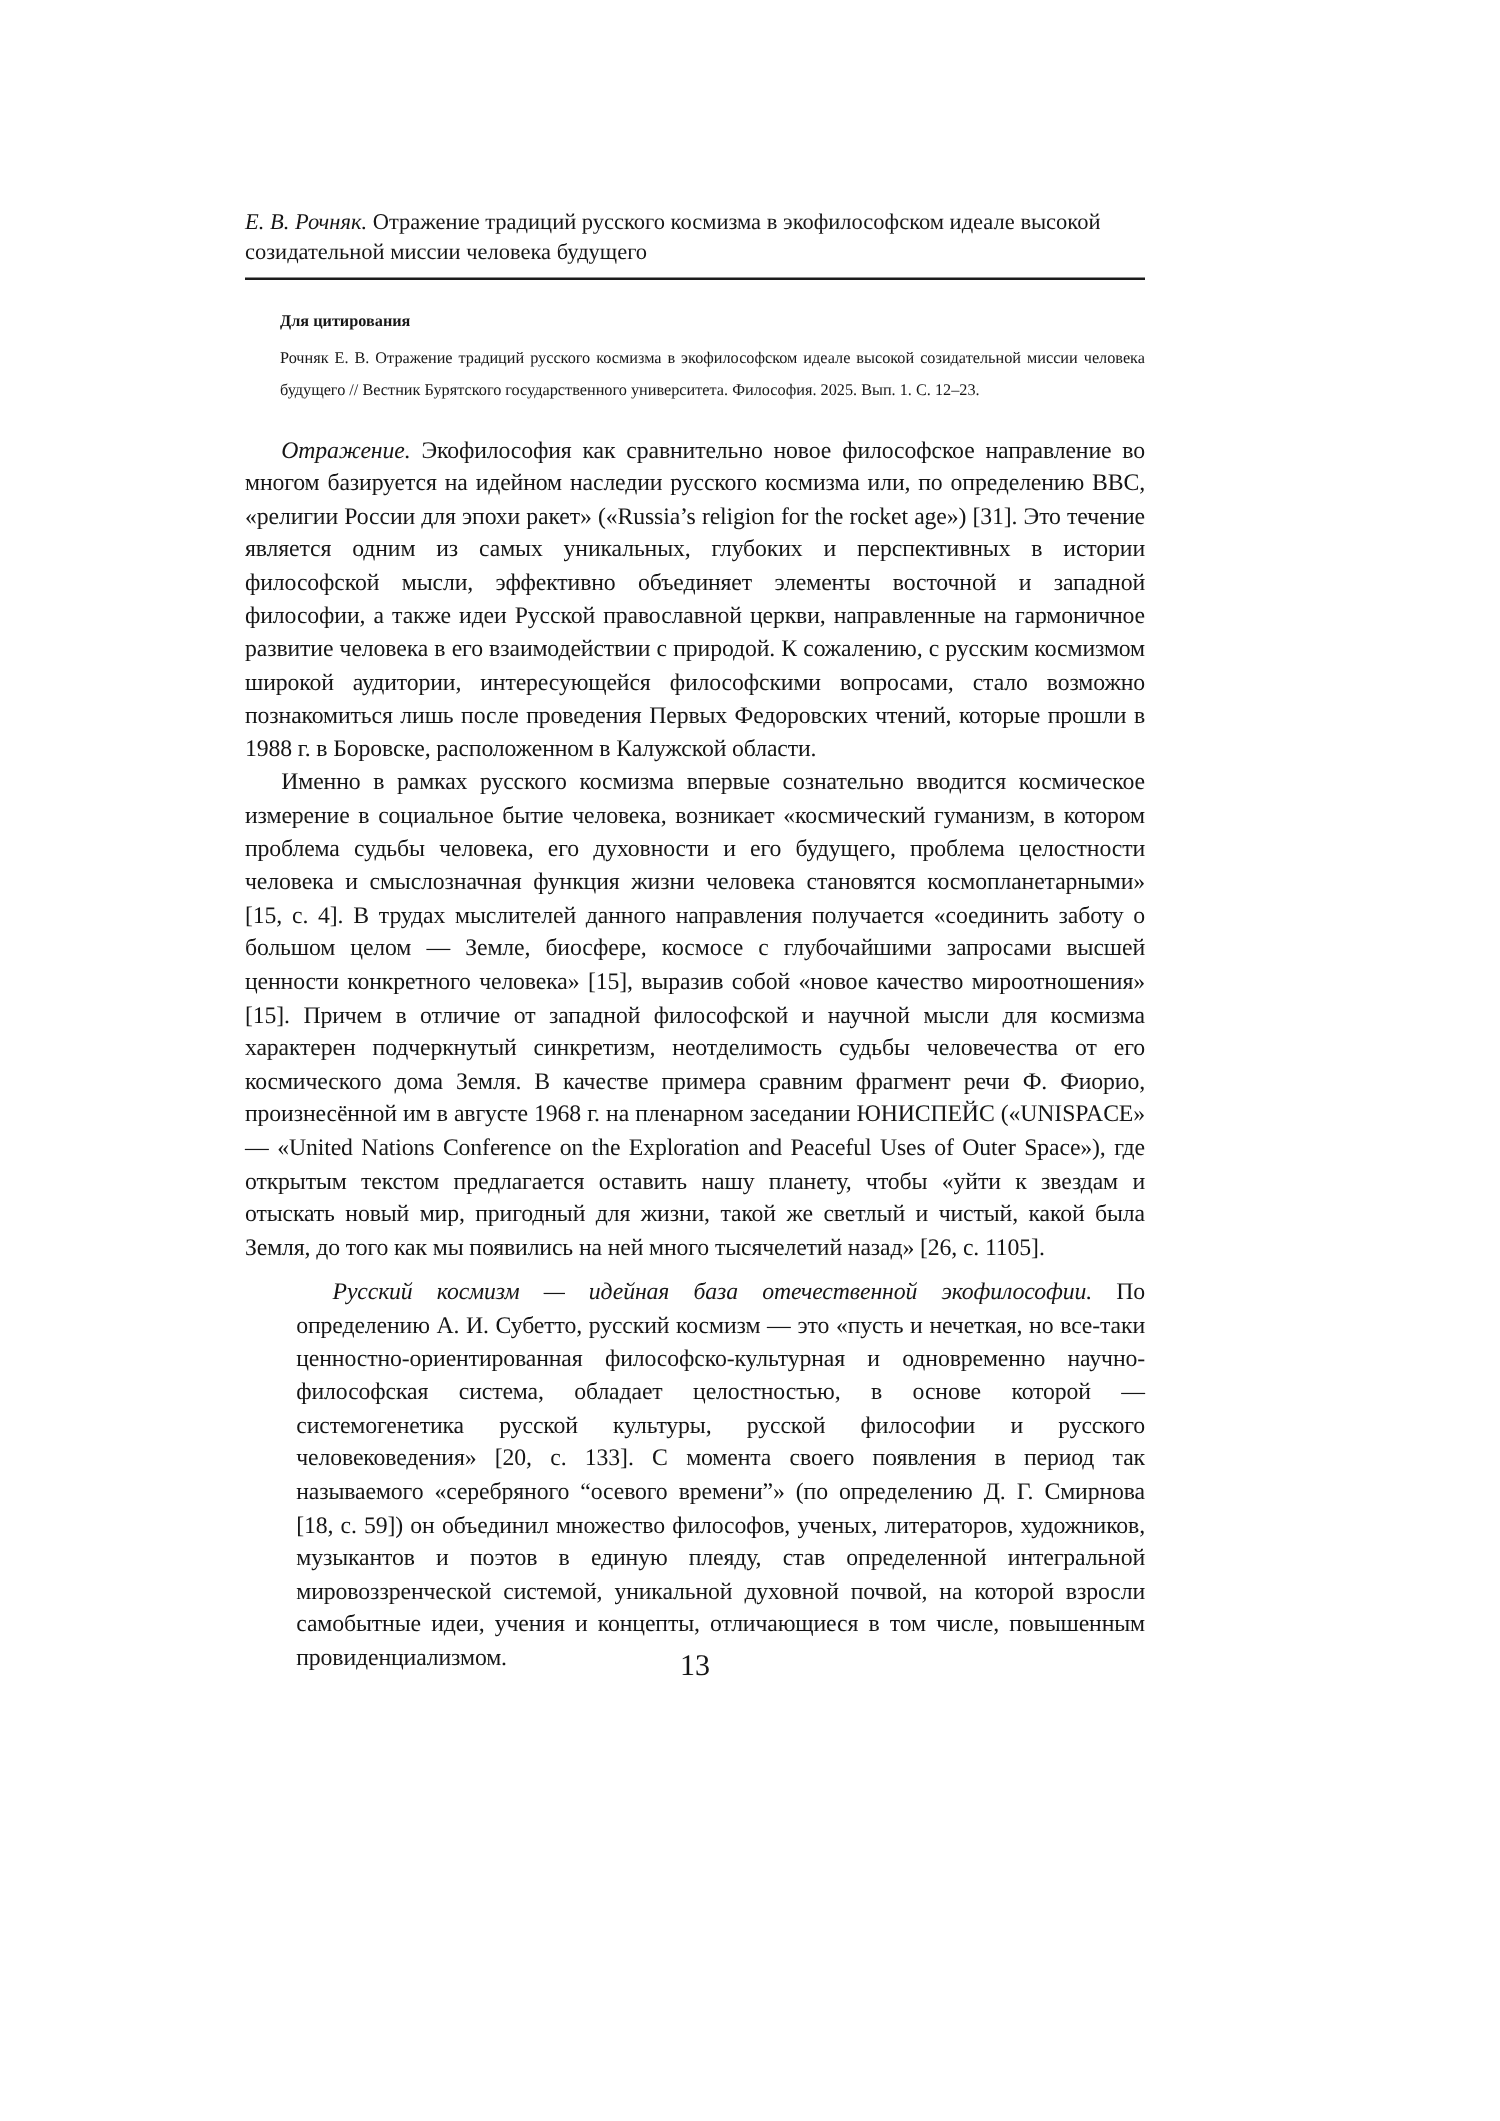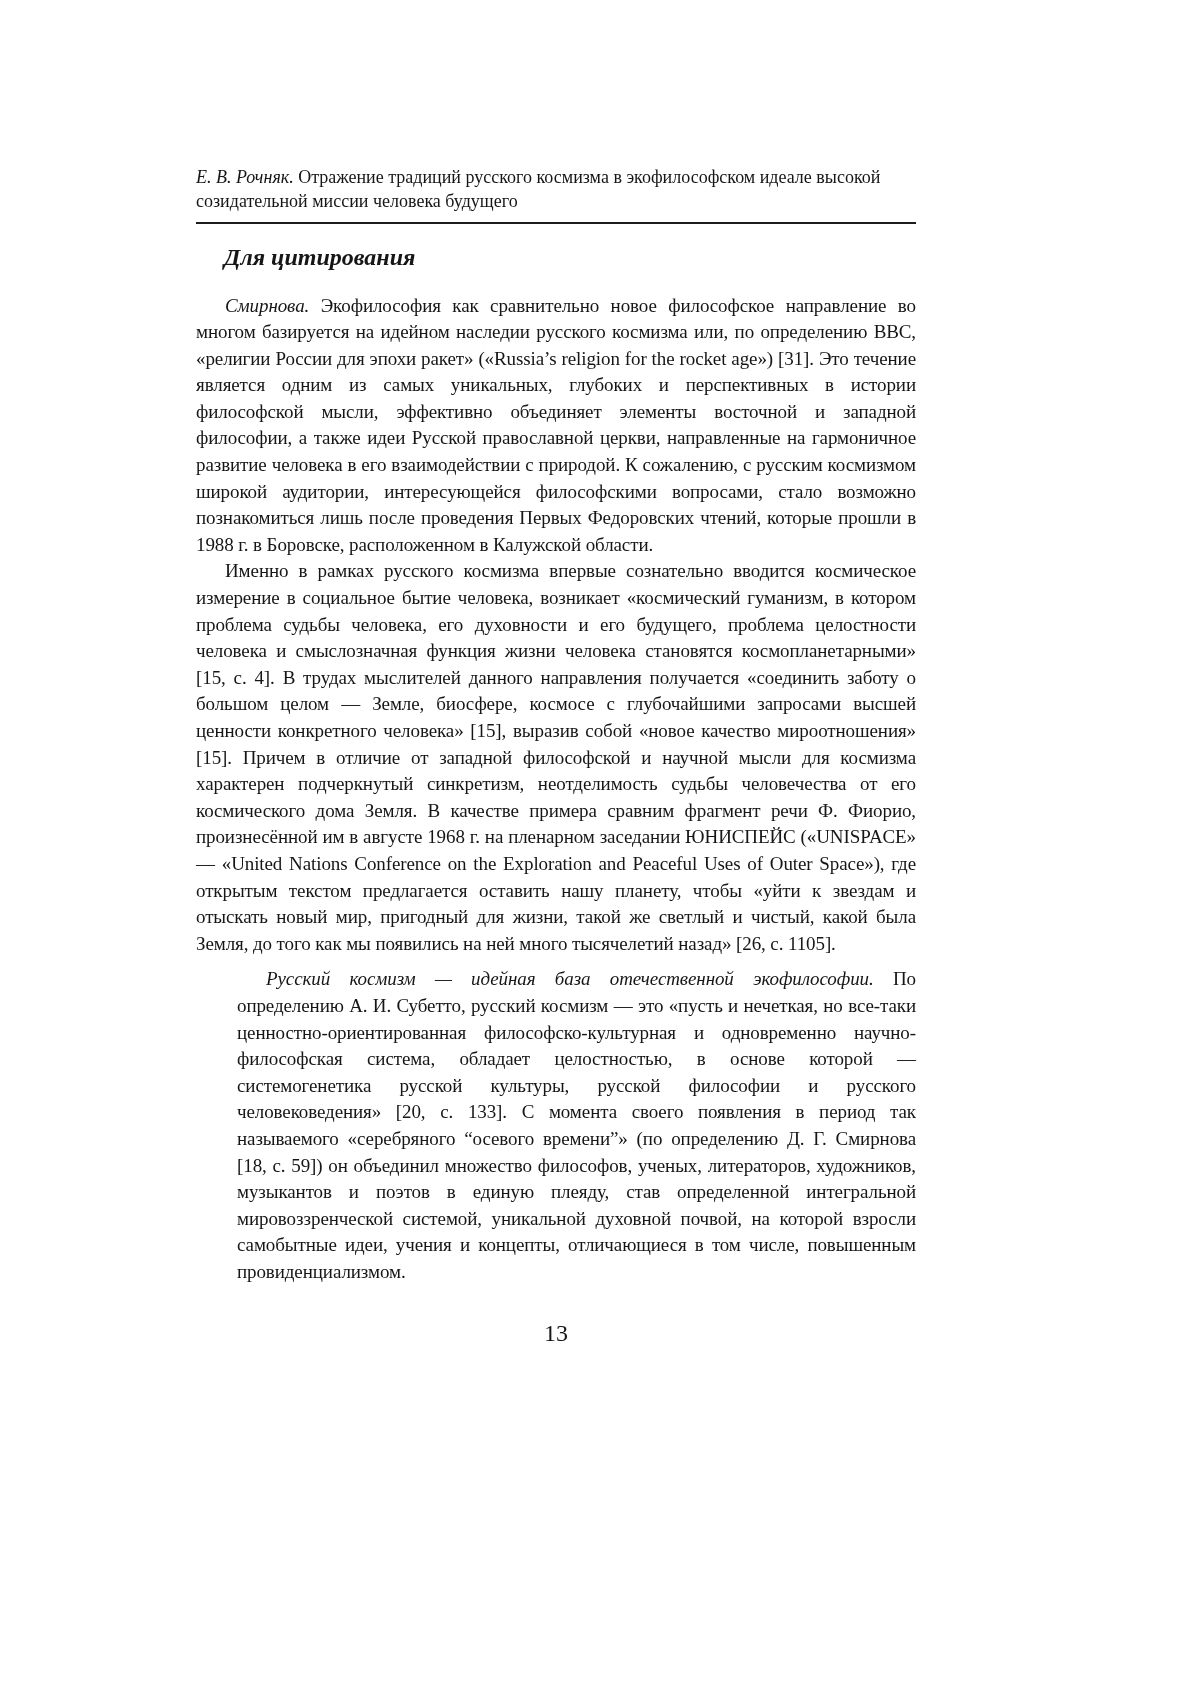--- a/index.html
+++ b/index.html
@@ -33,23 +33,22 @@
   }
   .head-rule {
     border: none;
     border-top: 2px solid #1c1c1c;
     margin: 9px 0 0 0;
     height: 0;
   }
   
   .citation {
     margin: 20px 0 12px 28px;
-    font-size: 24px;
+    font-size: 13px;
     line-height: 26.5px;
-    font-style: italic;
   }
   .citation-heading {
     font-weight: 700;
   }
   .citation-text {
     margin: 2px 0 0 0;
     text-align: justify;
   }
   
   .article-body {
@@ -89,26 +88,27 @@
 
     <div class="running-head">
       <span class="author">Е. В. Рочняк.</span>
       <span>Отражение традиций русского космизма в экофилософском идеале высокой созидательной миссии человека будущего</span>
     </div>
 
     <hr class="head-rule">
 
     <section class="citation">
       <div class="citation-heading">Для цитирования</div>
+      <p class="citation-text">Рочняк Е. В. Отражение традиций русского космизма в экофилософском идеале высокой созидательной миссии человека будущего // Вестник Бурятского государственного университета. Философия. 2025. Вып. 1. С. 12–23.</p>
     </section>
 
     <section class="article-body">
 
       <p>
-        <span class="lead-italic">Смирнова.</span>
+        <span class="lead-italic">Отражение.</span>
         <span>Экофилософия как сравнительно новое философское направление во многом базируется на идейном наследии русского космизма или, по определению ВВС, «религии России для эпохи ракет» («Russia’s religion for the rocket age») [31]. Это течение является одним из самых уникальных, глубоких и перспективных в истории философской мысли, эффективно объединяет элементы восточной и западной философии, а также идеи Русской православной церкви, направленные на гармоничное развитие человека в его взаимодействии с природой. К сожалению, с русским космизмом широкой аудитории, интересующейся философскими вопросами, стало возможно познакомиться лишь после проведения Первых Федоровских чтений, которые прошли в 1988 г. в Боровске, расположенном в Калужской области.</span>
       </p>
 
       <p>
         <span>Именно в рамках русского космизма впервые сознательно вводится космическое измерение в социальное бытие человека, возникает «космический гуманизм, в котором проблема судьбы человека, его духовности и его будущего, проблема целостности человека и смыслозначная функция жизни человека становятся космопланетарными» [15, с. 4]. В трудах мыслителей данного направления получается «соединить заботу о большом целом — Земле, биосфере, космосе с глубочайшими запросами высшей ценности конкретного человека» [15], выразив собой «новое качество мироотношения» [15]. Причем в отличие от западной философской и научной мысли для космизма характерен подчеркнутый синкретизм, неотделимость судьбы человечества от его космического дома Земля. В качестве примера сравним фрагмент речи Ф. Фиорио, произнесённой им в августе 1968 г. на пленарном заседании ЮНИСПЕЙС («UNISPACE» — «United Nations Conference on the Exploration and Peaceful Uses of Outer Space»), где открытым текстом предлагается оставить нашу планету, чтобы «уйти к звездам и отыскать новый мир, пригодный для жизни, такой же светлый и чистый, какой была Земля, до того как мы появились на ней много тысячелетий назад» [26, с. 1105].</span>
       </p>
 
       <p class="spaced-top">
         <span class="lead-italic">Русский космизм — идейная база отечественной экофилософии.</span>
         <span>По определению А. И. Субетто, русский космизм — это «пусть и нечеткая, но все-таки ценностно-ориентированная философско-культурная и одновременно научно-философская система, обладает целостностью, в основе которой — системогенетика русской культуры, русской философии и русского человековедения» [20, с. 133]. С момента своего появления в период так называемого «серебряного “осевого времени”» (по определению Д. Г. Смирнова [18, с. 59]) он объединил множество философов, ученых, литераторов, художников, музыкантов и поэтов в единую плеяду, став определенной интегральной мировоззренческой системой, уникальной духовной почвой, на которой взросли самобытные идеи, учения и концепты, отличающиеся в том числе, повышенным провиденциализмом.</span>

